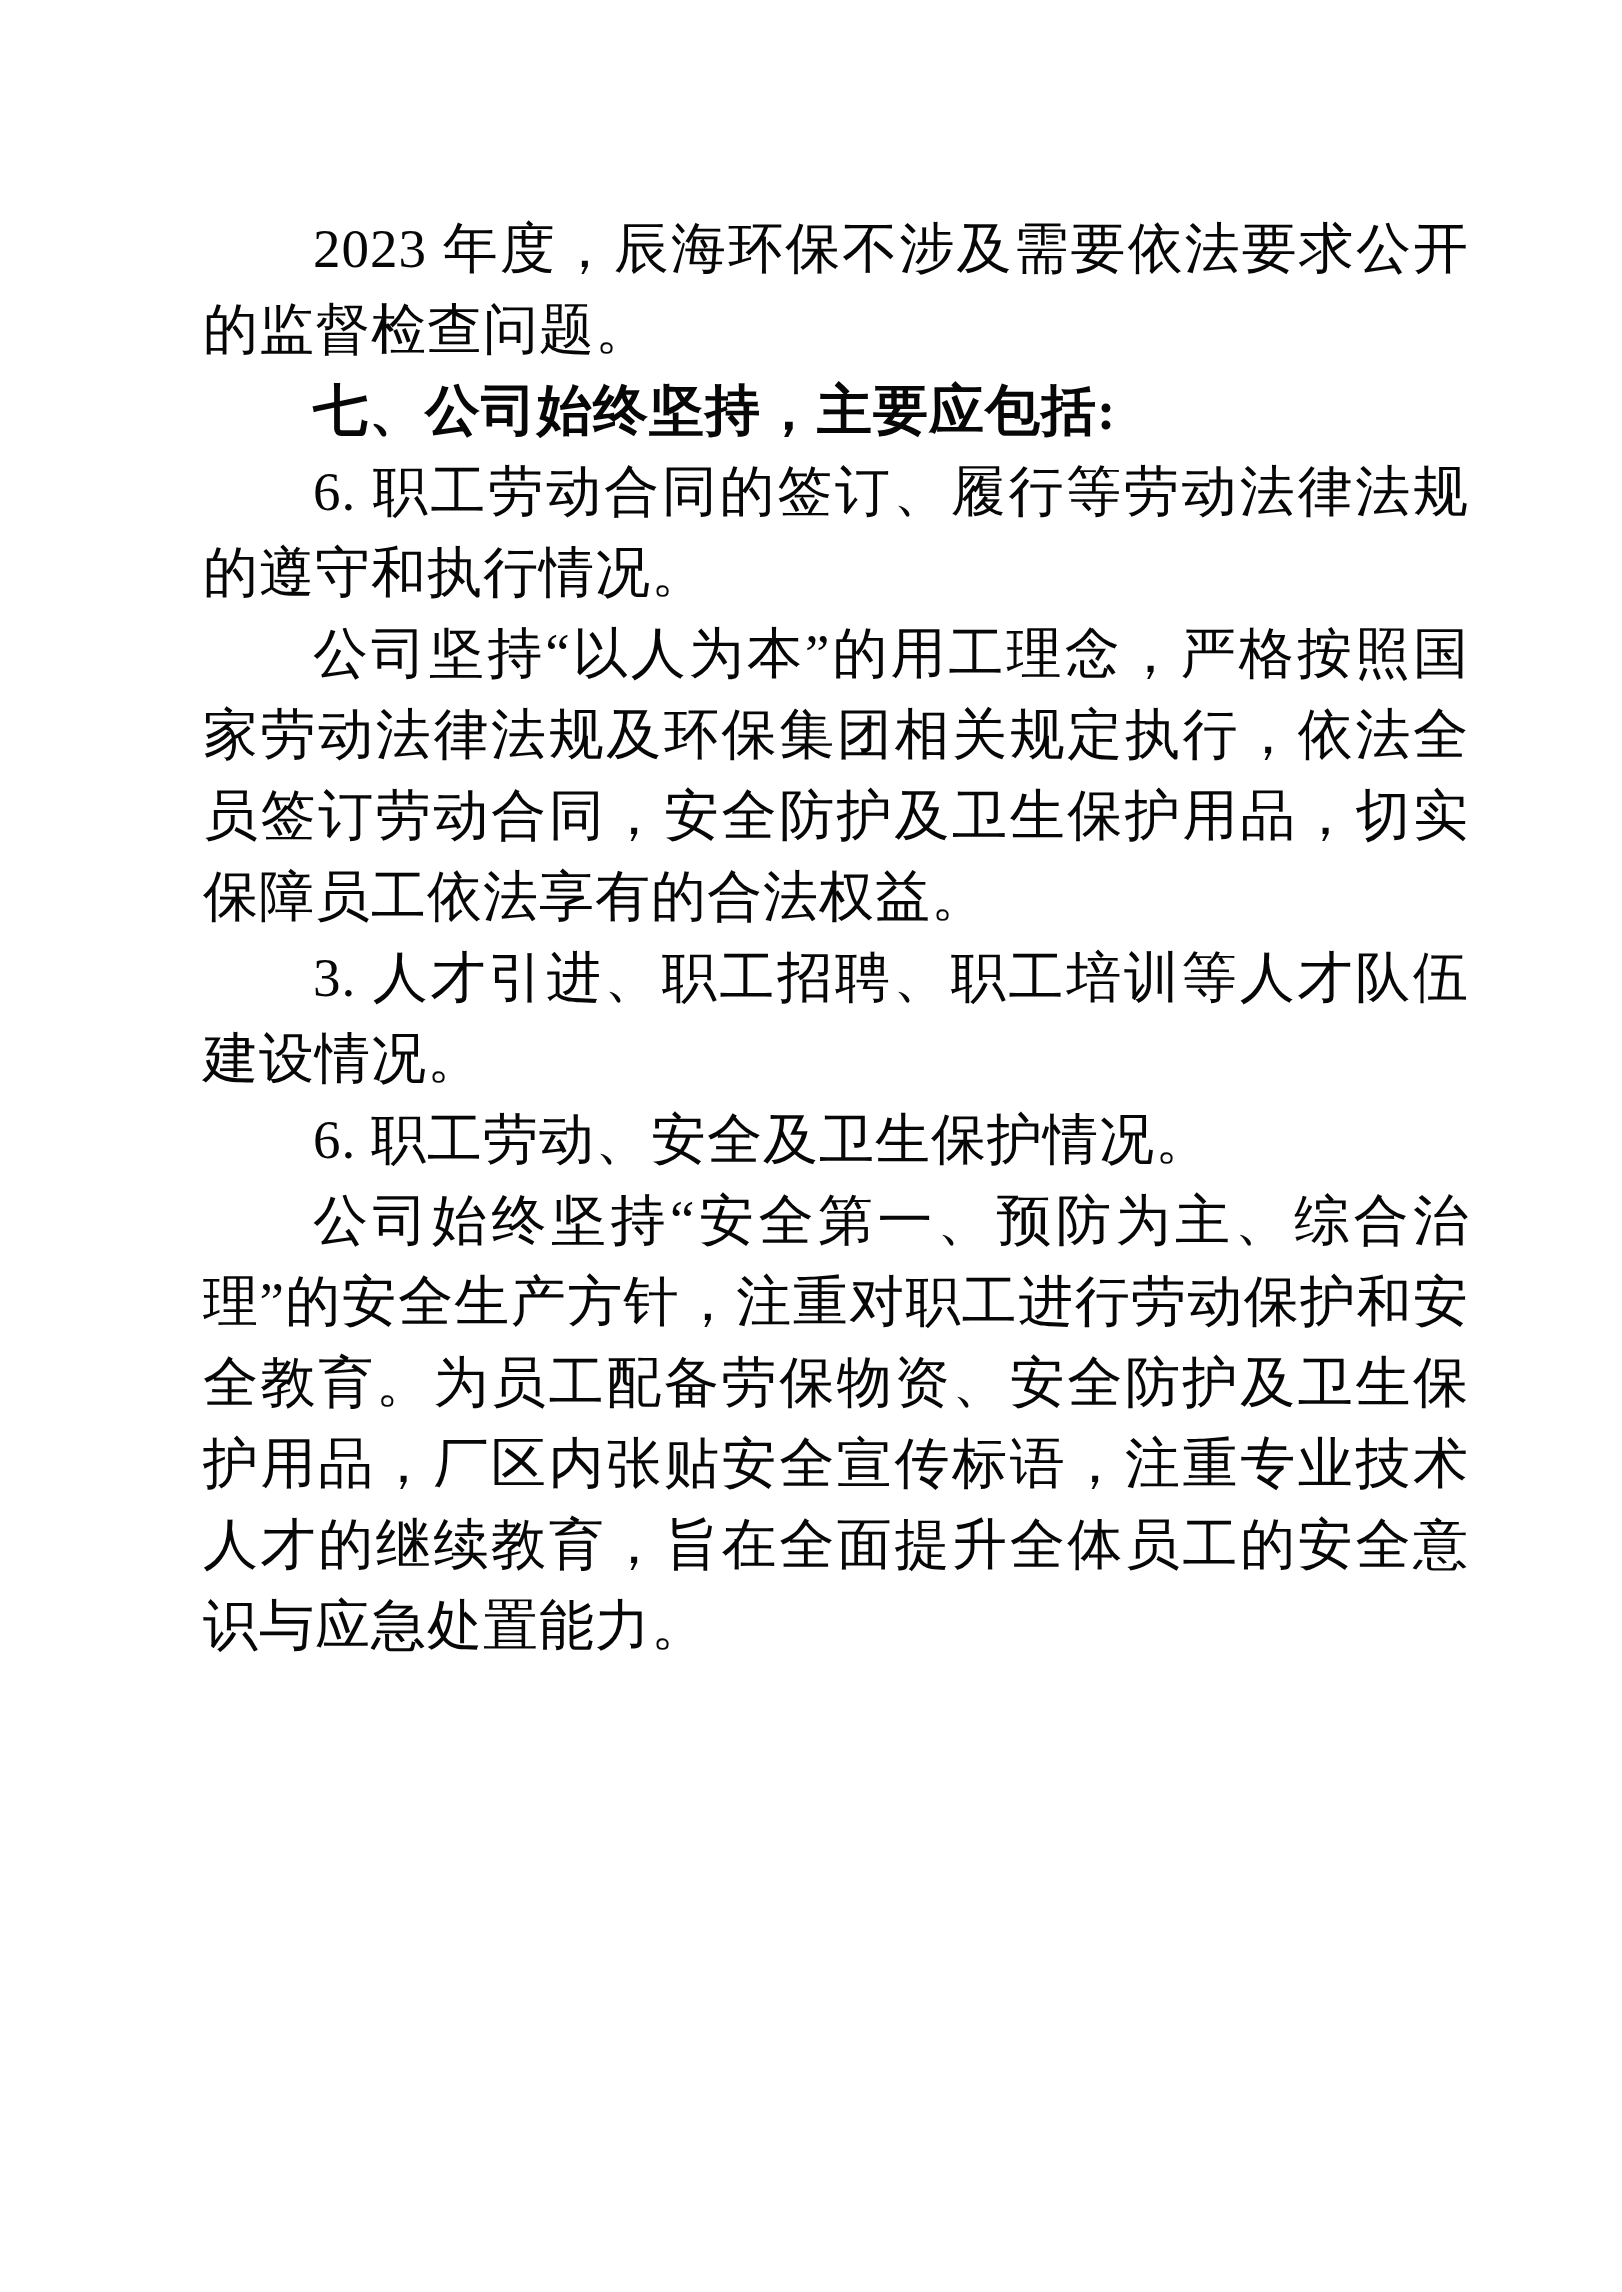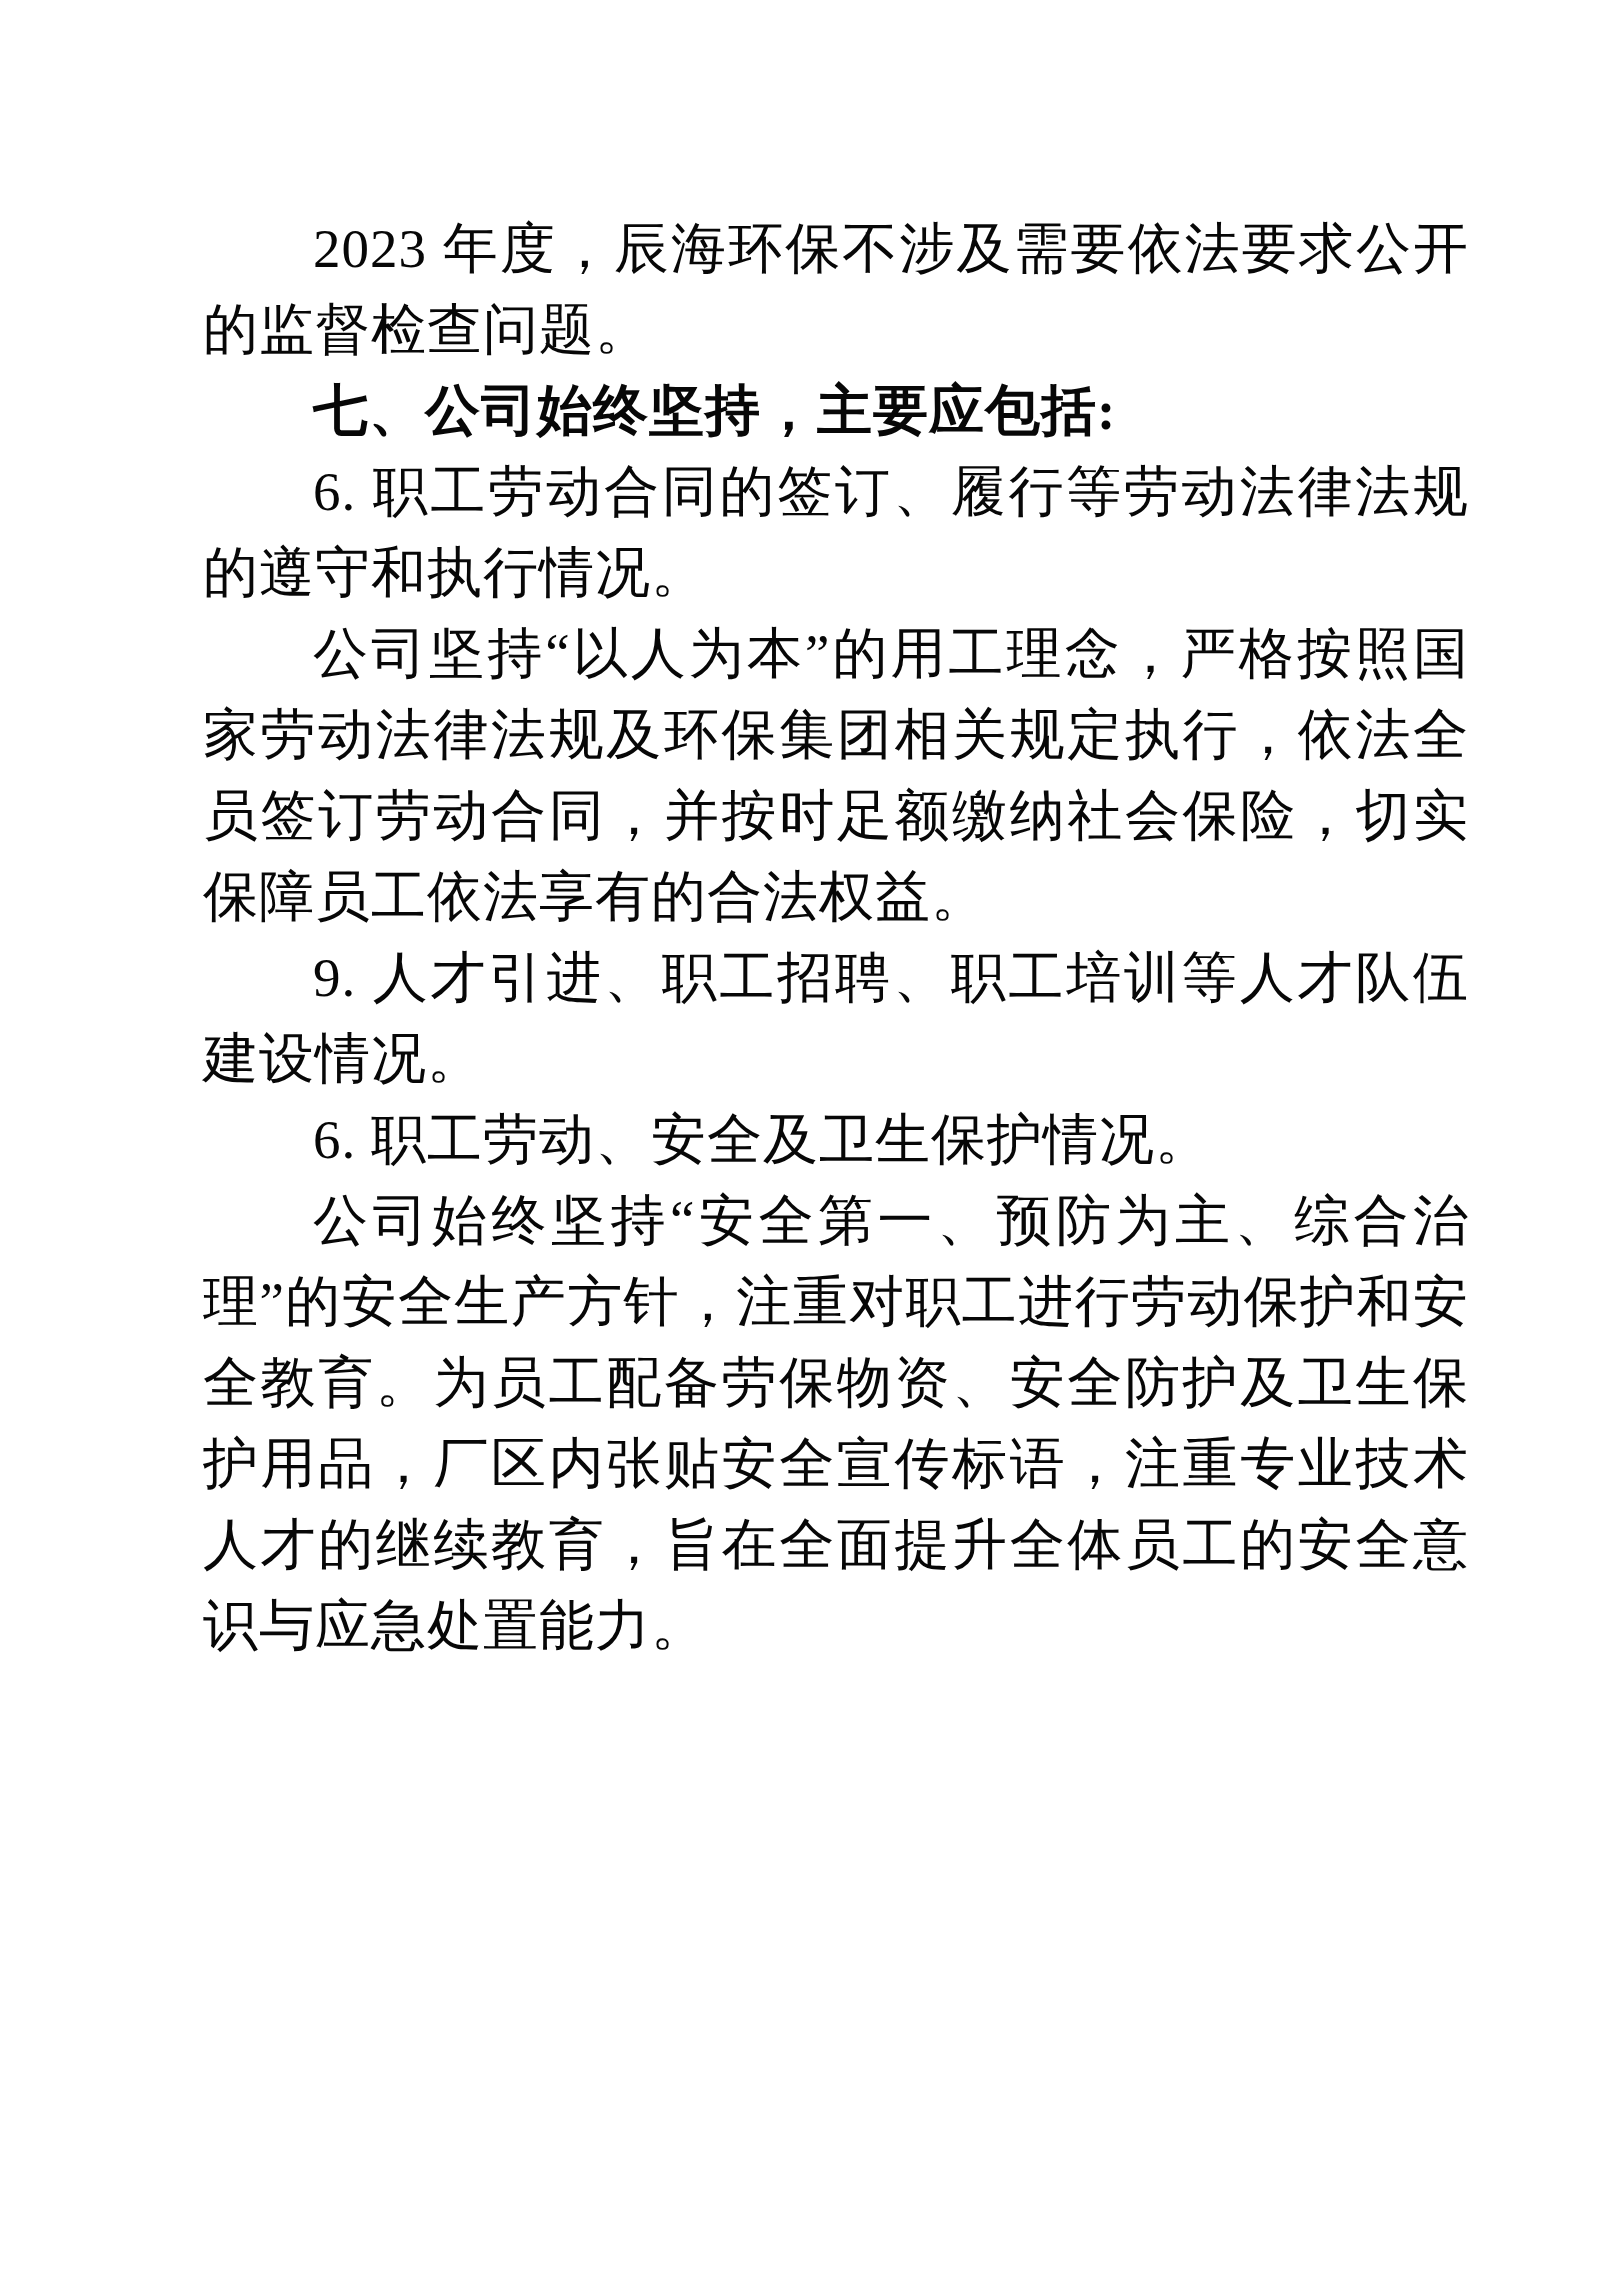--- a/index.html
+++ b/index.html
@@ -38,19 +38,19 @@
   }
 </style>
 </head>
 <body>
 
 <div class="page">
   <div class="content">
     <p>2023 年度，辰海环保不涉及需要依法要求公开的监督检查问题。</p>
     <p class="heading">七、公司始终坚持，主要应包括:</p>
     <p>6. 职工劳动合同的签订、履行等劳动法律法规的遵守和执行情况。</p>
-    <p>公司坚持“以人为本”的用工理念，严格按照国家劳动法律法规及环保集团相关规定执行，依法全员签订劳动合同，并按时足额缴纳社会保险，切实保障员工依法享有的合法权益。</p>
-    <p>9. 人才引进、职工招聘、职工培训等人才队伍建设情况。</p>
+    <p>公司坚持“以人为本”的用工理念，严格按照国家劳动法律法规及环保集团相关规定执行，依法全员签订劳动合同，安全防护及卫生保护用品，切实保障员工依法享有的合法权益。</p>
+    <p>3. 人才引进、职工招聘、职工培训等人才队伍建设情况。</p>
     <p>6. 职工劳动、安全及卫生保护情况。</p>
     <p>公司始终坚持“安全第一、预防为主、综合治理”的安全生产方针，注重对职工进行劳动保护和安全教育。为员工配备劳保物资、安全防护及卫生保护用品，厂区内张贴安全宣传标语，注重专业技术人才的继续教育，旨在全面提升全体员工的安全意识与应急处置能力。</p>
   </div>
 </div>
 
 
 </body></html>

